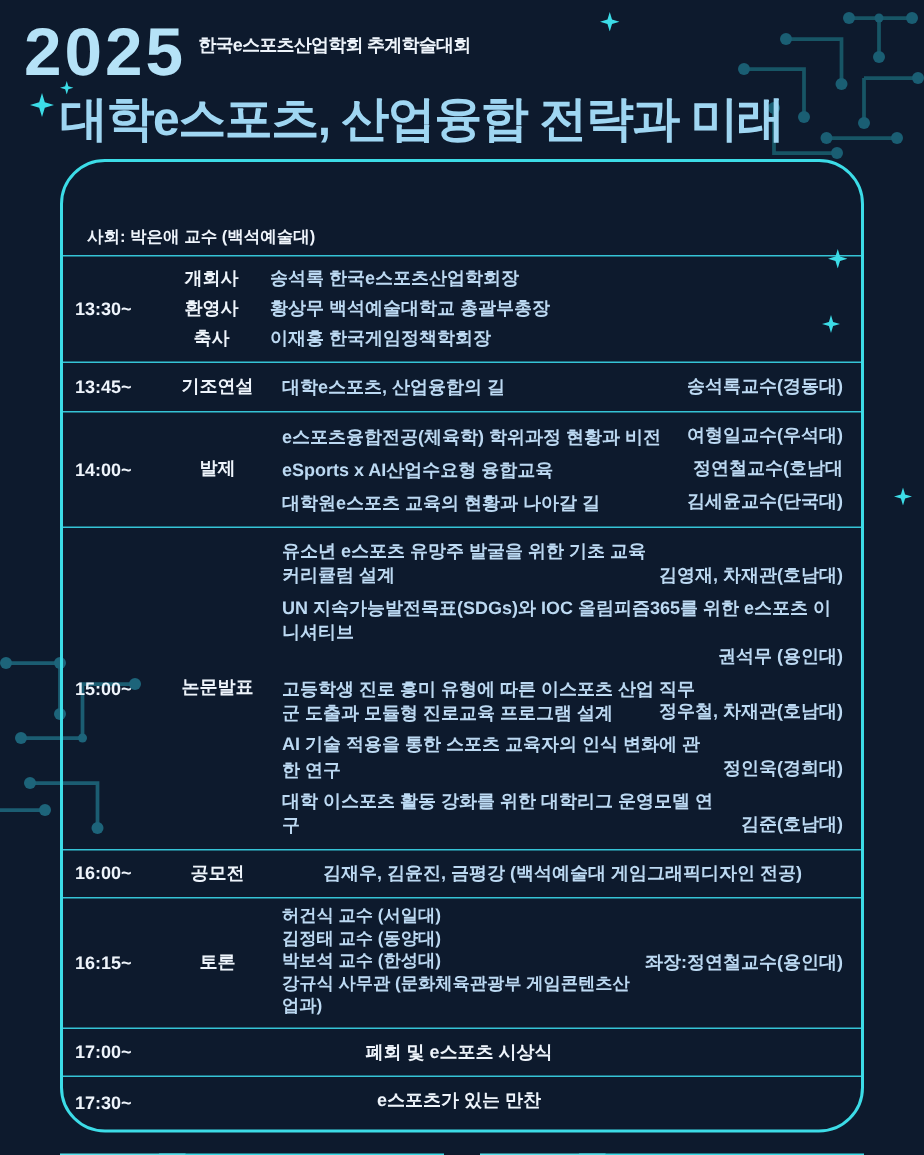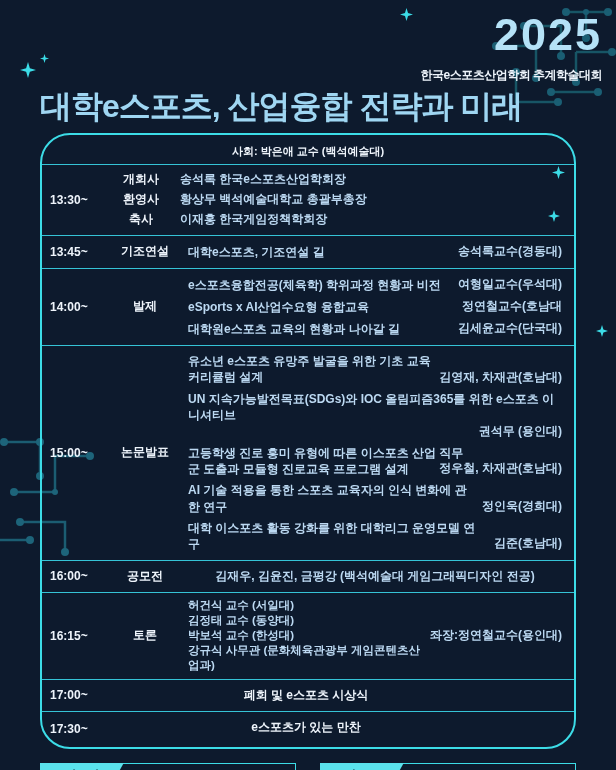--- a/index.html
+++ b/index.html
@@ -23,34 +23,34 @@
     position:relative;
   }
   .circuit{position:absolute;z-index:0;}
   .circuit-tr{top:0;right:0;}
   .circuit-left{top:420px;left:0;}
   .sparkle{position:absolute;z-index:3;}
   .sparkle svg{display:block;fill:var(--cyan);}
 
   
   .header{position:relative;z-index:2;padding:12px 14px 0 16px;}
-  .header-row1{display:flex;align-items:flex-end;flex-direction:column;}
+  .header-row1{display:flex;align-items:flex-start;}
   .year{font-size:45px;font-weight:800;color:#b5e2f7;letter-spacing:2px;line-height:1;}
   .society{font-size:12px;color:var(--white);margin-left:8px;margin-top:10px;letter-spacing:-0.5px;}
   .main-title{font-size:32px;font-weight:800;color:#9fd6f2;letter-spacing:-1px;margin:4px 0 0 24px;line-height:1.15;}
 
   
   .schedule-box{
     position:relative;z-index:2;
     margin:8px 40px 0 40px;
     border:2.5px solid var(--cyan);
     border-radius:30px;
     overflow:hidden;
   }
-  .moderator{font-size:11px;text-align:center;padding:9px 16px 5px 16px;border-bottom:1.5px solid var(--line);color:var(--white);}
+  .moderator{font-size:11px;text-align:left;padding:9px 16px 5px 16px;border-bottom:1.5px solid var(--line);color:var(--white);margin-top:33px;}
   .srow{border-bottom:1.5px solid var(--line);position:relative;padding:5px 12px 5px 8px;font-size:12px;}
   .srow.last{border-bottom:none;padding-bottom:9px;}
   .srow-flex{display:flex;align-items:center;}
   .time{width:52px;flex:none;color:var(--white);font-size:12px;}
   .session{width:86px;flex:none;text-align:center;color:var(--white);}
   .content{flex:1;min-width:0;}
   .center-label{text-align:center;color:var(--white);padding:2px 0;}
   .abs-time{position:absolute;left:8px;top:50%;transform:translateY(-50%);}
   .oprow{display:flex;padding:1.5px 0;}
   .role{width:78px;flex:none;text-align:center;color:var(--white);}
@@ -199,21 +199,21 @@
         <span class="name">이재홍 한국게임정책학회장</span>
       </div>
     </div>
   </div>
 
   <div class="srow srow-flex">
     <span class="time">13:45~</span>
     <span class="session">기조연설</span>
     <div class="content">
       <div class="item">
-        <span class="ititle">대학e스포츠, 기조연설 길</span>
+        <span class="ititle">대학e스포츠, 산업융합의 길</span>
         <span class="ispeaker">송석록교수(경동대)</span>
       </div>
     </div>
   </div>
 
   <div class="srow srow-flex">
     <span class="time">14:00~</span>
     <span class="session">발제</span>
     <div class="content">
       <div class="item">

